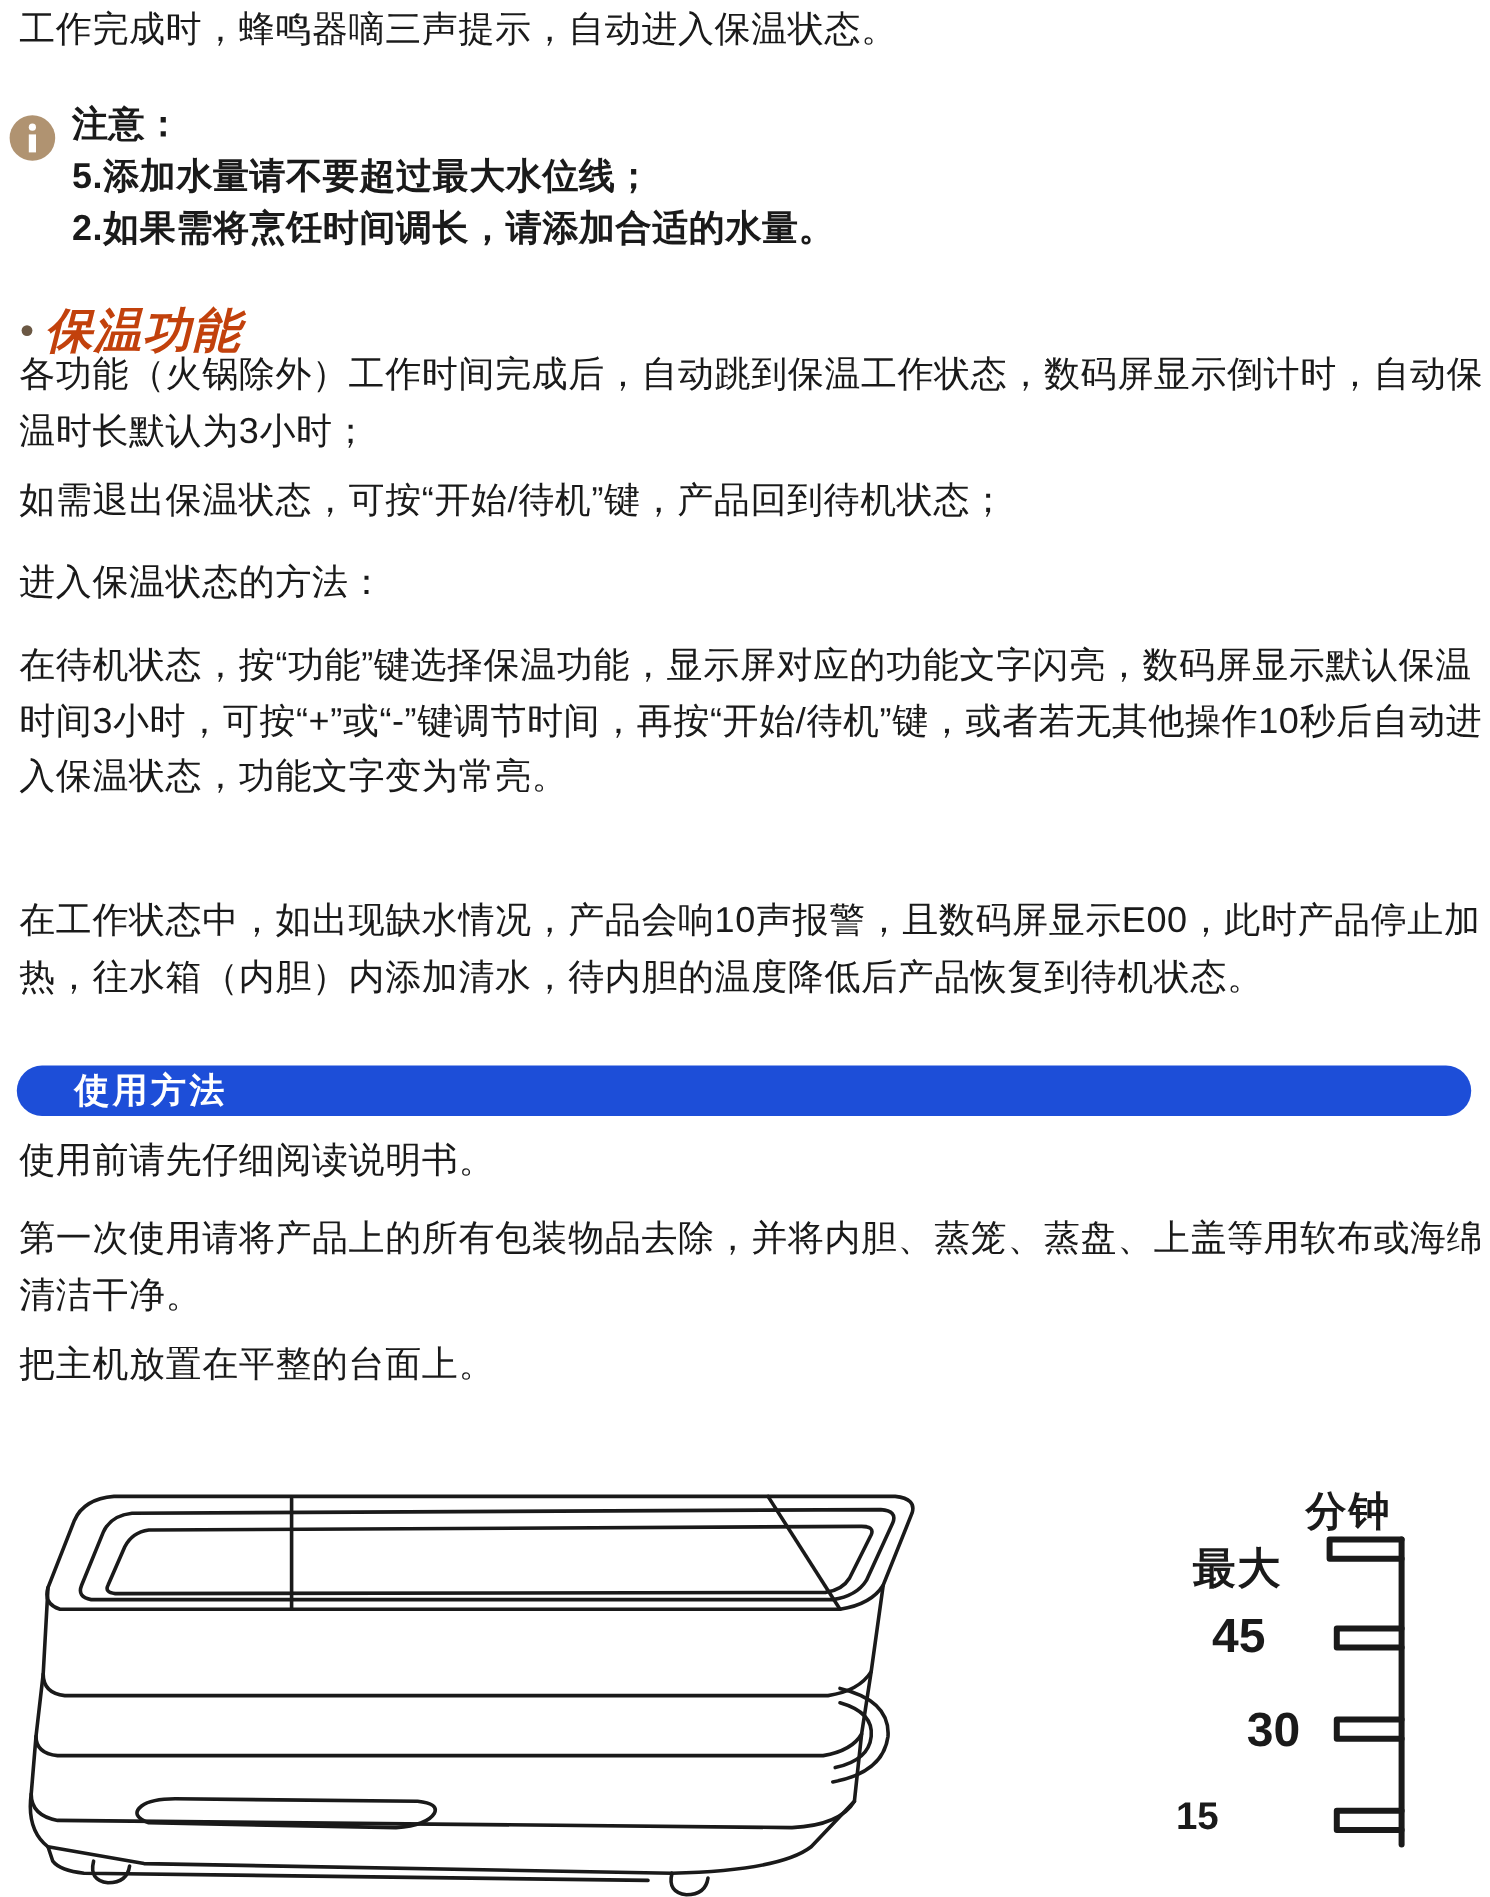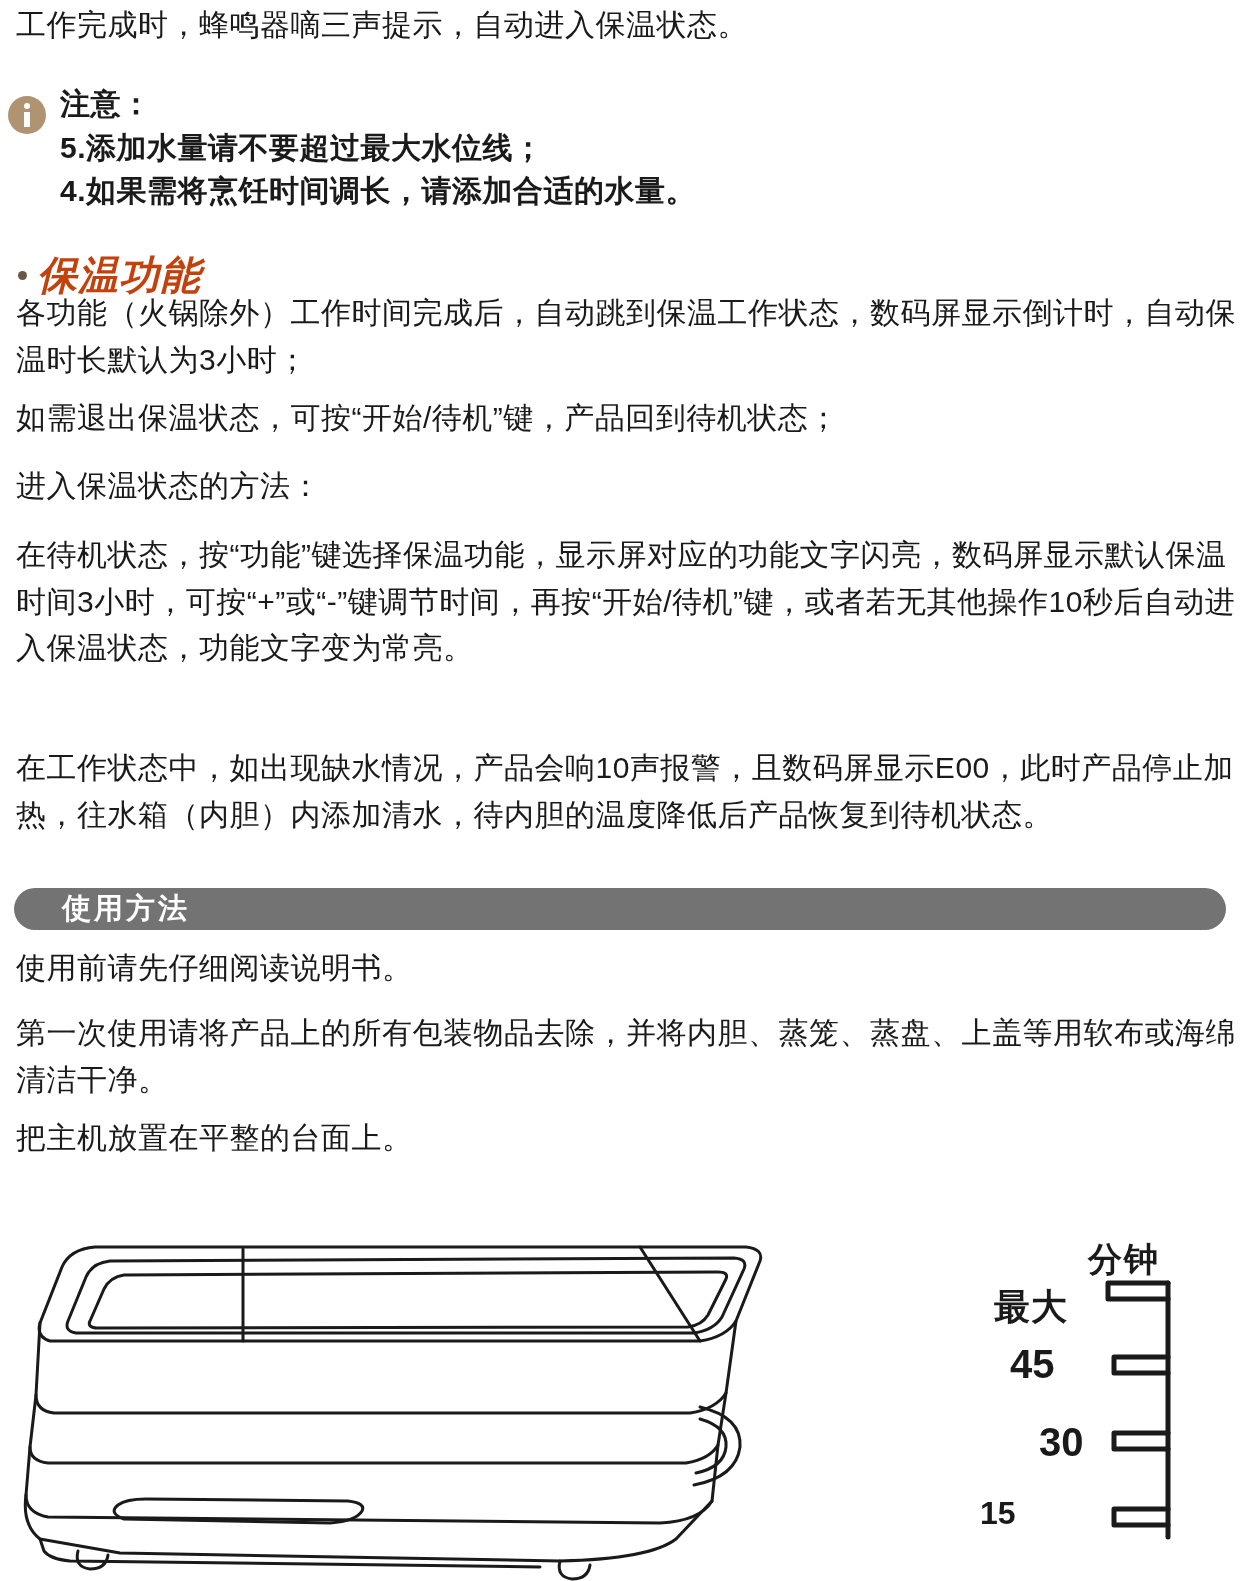--- a/index.html
+++ b/index.html
@@ -112,21 +112,21 @@
   .p4 { top: 532px; }
   .p6 { top: 745px; }
 
   
   .banner {
     position: absolute;
     top: 888px;
     left: 14px;
     width: 1212px;
     height: 42px;
-    background: #737373;
+    background: #1d4ed8;
     border-radius: 21px;
     color: #ffffff;
     font-size: 29px;
     font-weight: bold;
     letter-spacing: 3px;
     display: flex;
     align-items: center;
     padding-left: 48px;
     box-sizing: border-box;
   }
@@ -164,21 +164,21 @@
 
   <div class="notice">
     <div class="notice-icon">
       <div class="circle"></div>
       <div class="dot"></div>
       <div class="stem"></div>
     </div>
     <div class="notice-body">
       <div>注意：</div>
       <div>5.添加水量请不要超过最大水位线；</div>
-      <div>4.如果需将烹饪时间调长，请添加合适的水量。</div>
+      <div>2.如果需将烹饪时间调长，请添加合适的水量。</div>
     </div>
   </div>
 
   <div class="block" style="top:248px;">
     <span class="bullet-head"><span class="dot-mark"></span><span>保温功能</span></span>
   </div>
 
   <p class="para block p1">各功能（火锅除外）工作时间完成后，自动跳到保温工作状态，数码屏显示倒计时，自动保温时长默认为3小时；</p>
   <p class="para block p2">如需退出保温状态，可按“开始/待机”键，产品回到待机状态；</p>
   <p class="para block p3">进入保温状态的方法：</p>

